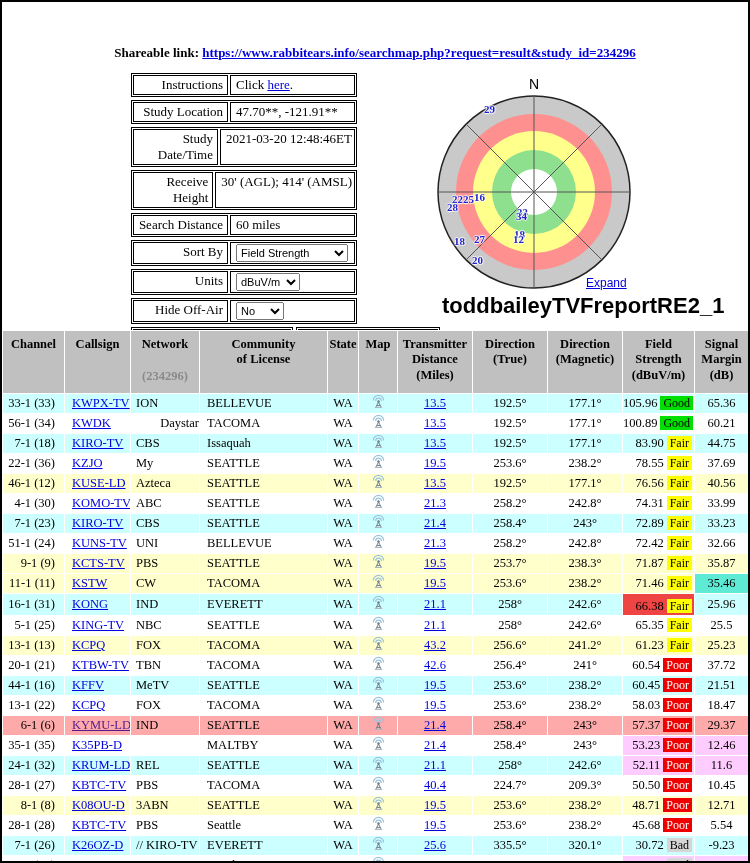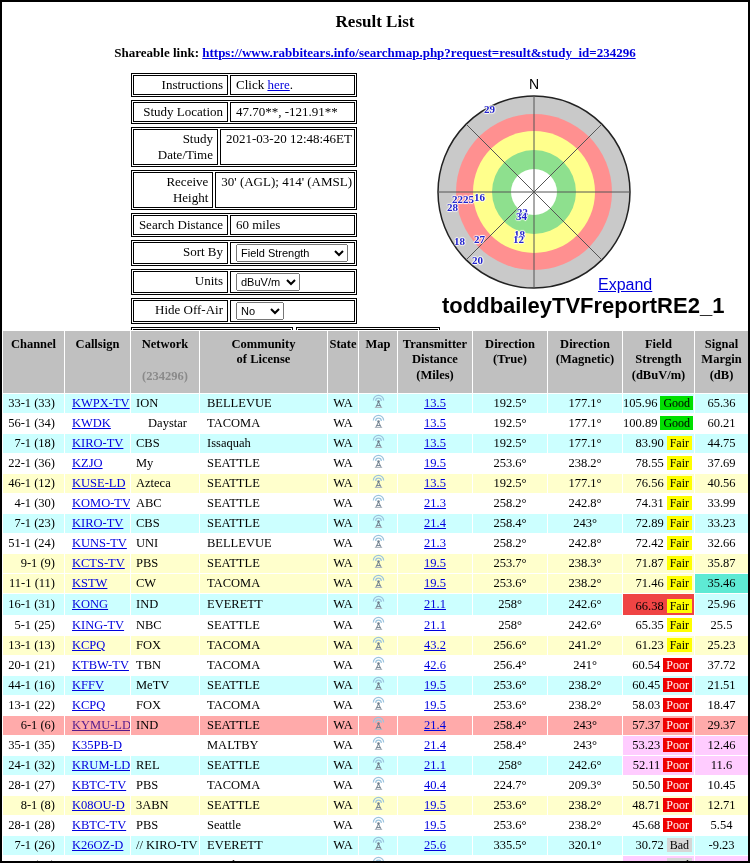--- a/index.html
+++ b/index.html
@@ -23,41 +23,40 @@
   .nav-cell-inner a{font-weight:bold;}
   
   .compass{position:absolute;left:424px;top:76px;width:216px;height:216px;}
   .north-label{position:absolute;left:0;top:-2px;width:216px;text-align:center;
                font-family:"Liberation Sans",sans-serif;font-size:14px;color:#000;}
   .compass svg{position:absolute;left:0;top:15px;}
   .ch-label{position:absolute;color:#2222cc;font-size:11px;font-weight:bold;
             font-family:"Liberation Serif",serif;line-height:1;
             text-shadow:-1px 0 1px #fff,1px 0 1px #fff,0 -1px 1px #fff,0 1px 1px #fff;}
   .expand-link{position:absolute;left:584px;top:274px;font-family:"Liberation Sans",sans-serif;
-               font-size:16px;margin-left:12px;}
+               font-size:12px;}
   .chart-name{position:absolute;left:440px;top:291px;font-family:"Liberation Sans",sans-serif;
               font-weight:bold;font-size:22px;color:#000;}
   
   .main-table{position:absolute;left:0;top:328px;width:746px;border-collapse:collapse;
               table-layout:fixed;}
   .main-table th{background:#c0c0c0;border:1px solid #fff;font-size:12.5px;font-weight:bold;
                  vertical-align:top;padding:6px 0 0 0;line-height:1.22;white-space:pre-line;
                  height:56px;text-align:center;}
   .hdr-note{color:#8a8a8a;margin-top:17px;font-weight:bold;}
   .main-table td{border:1px solid #fff;font-size:12.5px;height:17px;padding:0;white-space:nowrap;
                  overflow:hidden;}
   .fs-badge{display:inline-block;font-size:12px;padding:0 3px;margin-left:3px;line-height:14px;}
   .map-icon{display:inline-block;width:15px;height:15px;cursor:pointer;}
 </style>
 </head>
 <body>
 
 <div class="page">
 
-  <div class="page-title">Result List</div>
 
   <div class="share-line">
     <span>Shareable link:</span>
     <a href="#">https://www.rabbitears.info/searchmap.php?request=result&amp;study_id=234296</a>
   </div>
 
   <div class="left-panel">
 
     <div class="info-row">
       <div class="info-label">Instructions</div>
@@ -212,21 +211,21 @@
 </span></td>
           <td style="text-align: center; background: rgb(204, 255, 255);"><a href="#">13.5</a></td>
           <td style="text-align: center; background: rgb(204, 255, 255);">192.5°</td>
           <td style="text-align: center; background: rgb(204, 255, 255);">177.1°</td>
           <td style="text-align: right; padding: 0px 2px 0px 0px; background: rgb(204, 255, 255);"><span>105.96</span><span class="fs-badge" style="background: rgb(0, 224, 0); color: rgb(0, 0, 0);">Good</span></td>
           <td style="text-align: center; background: rgb(204, 255, 255);">65.36</td>
         </tr>
         <tr>
           <td style="text-align: right; padding: 0px 9px 0px 0px; background: rgb(255, 255, 255);">56-1 (34)</td>
           <td style="text-align: left; padding: 0px 0px 0px 7px; background: rgb(255, 255, 255);"><a href="#">KWDK</a></td>
-          <td style="text-align: center; padding: 0px 0px 0px 5px; background: rgb(255, 255, 255);">Daystar</td>
+          <td style="text-align: right; padding: 0px 0px 0px 5px; background: rgb(255, 255, 255);">Daystar</td>
           <td style="text-align: left; padding: 0px 0px 0px 7px; background: rgb(255, 255, 255);">TACOMA</td>
           <td style="text-align: center; background: rgb(255, 255, 255);">WA</td>
           <td style="text-align: center; background: rgb(255, 255, 255);"><span class="map-icon">
   <svg width="15" height="15" viewBox="0 0 16 16">
     <path d="M2.5 7 A5.5 5.5 0 0 1 13.5 7" stroke="#9cc4de" stroke-width="1.3" fill="none"></path>
     <path d="M5 7.5 A3 3 0 0 1 11 7.5" stroke="#9cc4de" stroke-width="1.3" fill="none"></path>
     <circle cx="8" cy="8" r="1.3" fill="#6b7b8a"></circle>
     <path d="M8 8.5 L5.2 14.2 M8 8.5 L10.8 14.2 M6.1 12.2 L9.9 12.2" stroke="#6b7b8a" stroke-width="1" fill="none"></path>
     <rect x="4" y="13.5" width="8" height="1.5" rx="0.7" fill="#aeb8c2"></rect>
   </svg>

